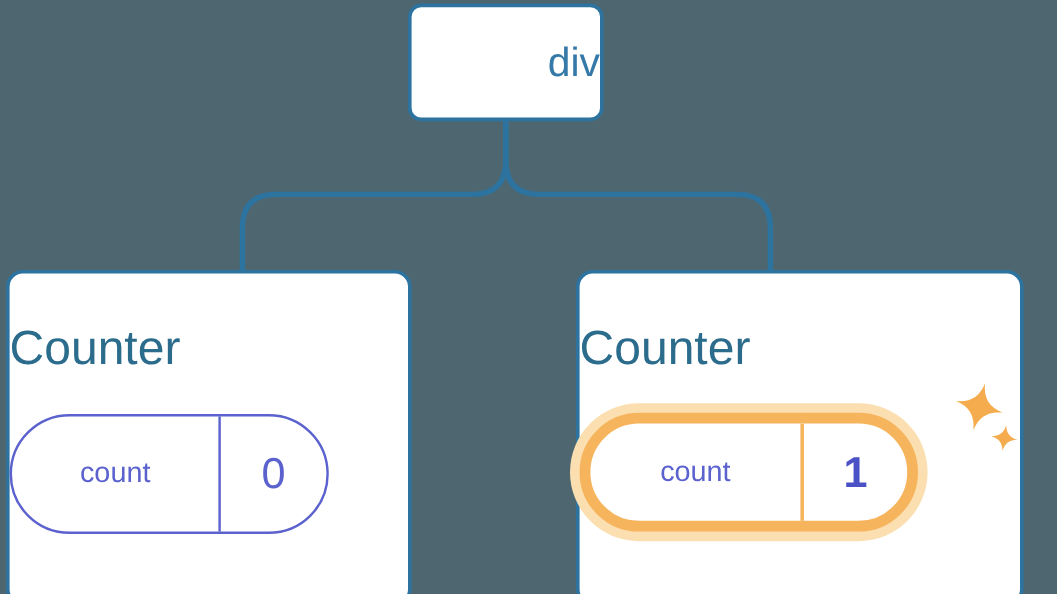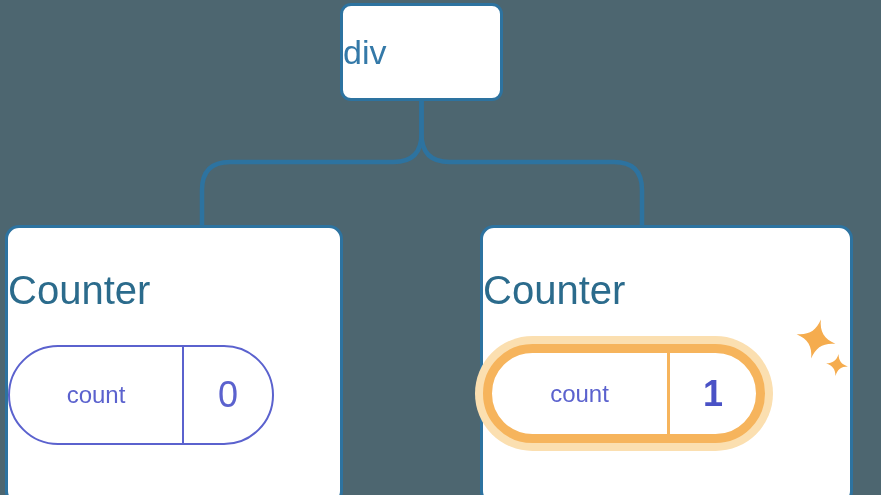--- a/index.html
+++ b/index.html
@@ -22,21 +22,21 @@
   .node-root {
     position: absolute;
     left: 340px; top: 3px;
     width: 163px; height: 98px;
     box-sizing: border-box;
     background: #FFFFFF;
     border: 3px solid #2D73A0;
     border-radius: 11px;
     display: flex;
     align-items: center;
-    justify-content: flex-start;
+    justify-content: flex-end;
     font-size: 34px;
     font-weight: 500;
     color: #3479A8;
   }
   .card {
     position: absolute;
     top: 225px;
     height: 280px;
     box-sizing: border-box;
     background: #FFFFFF;

